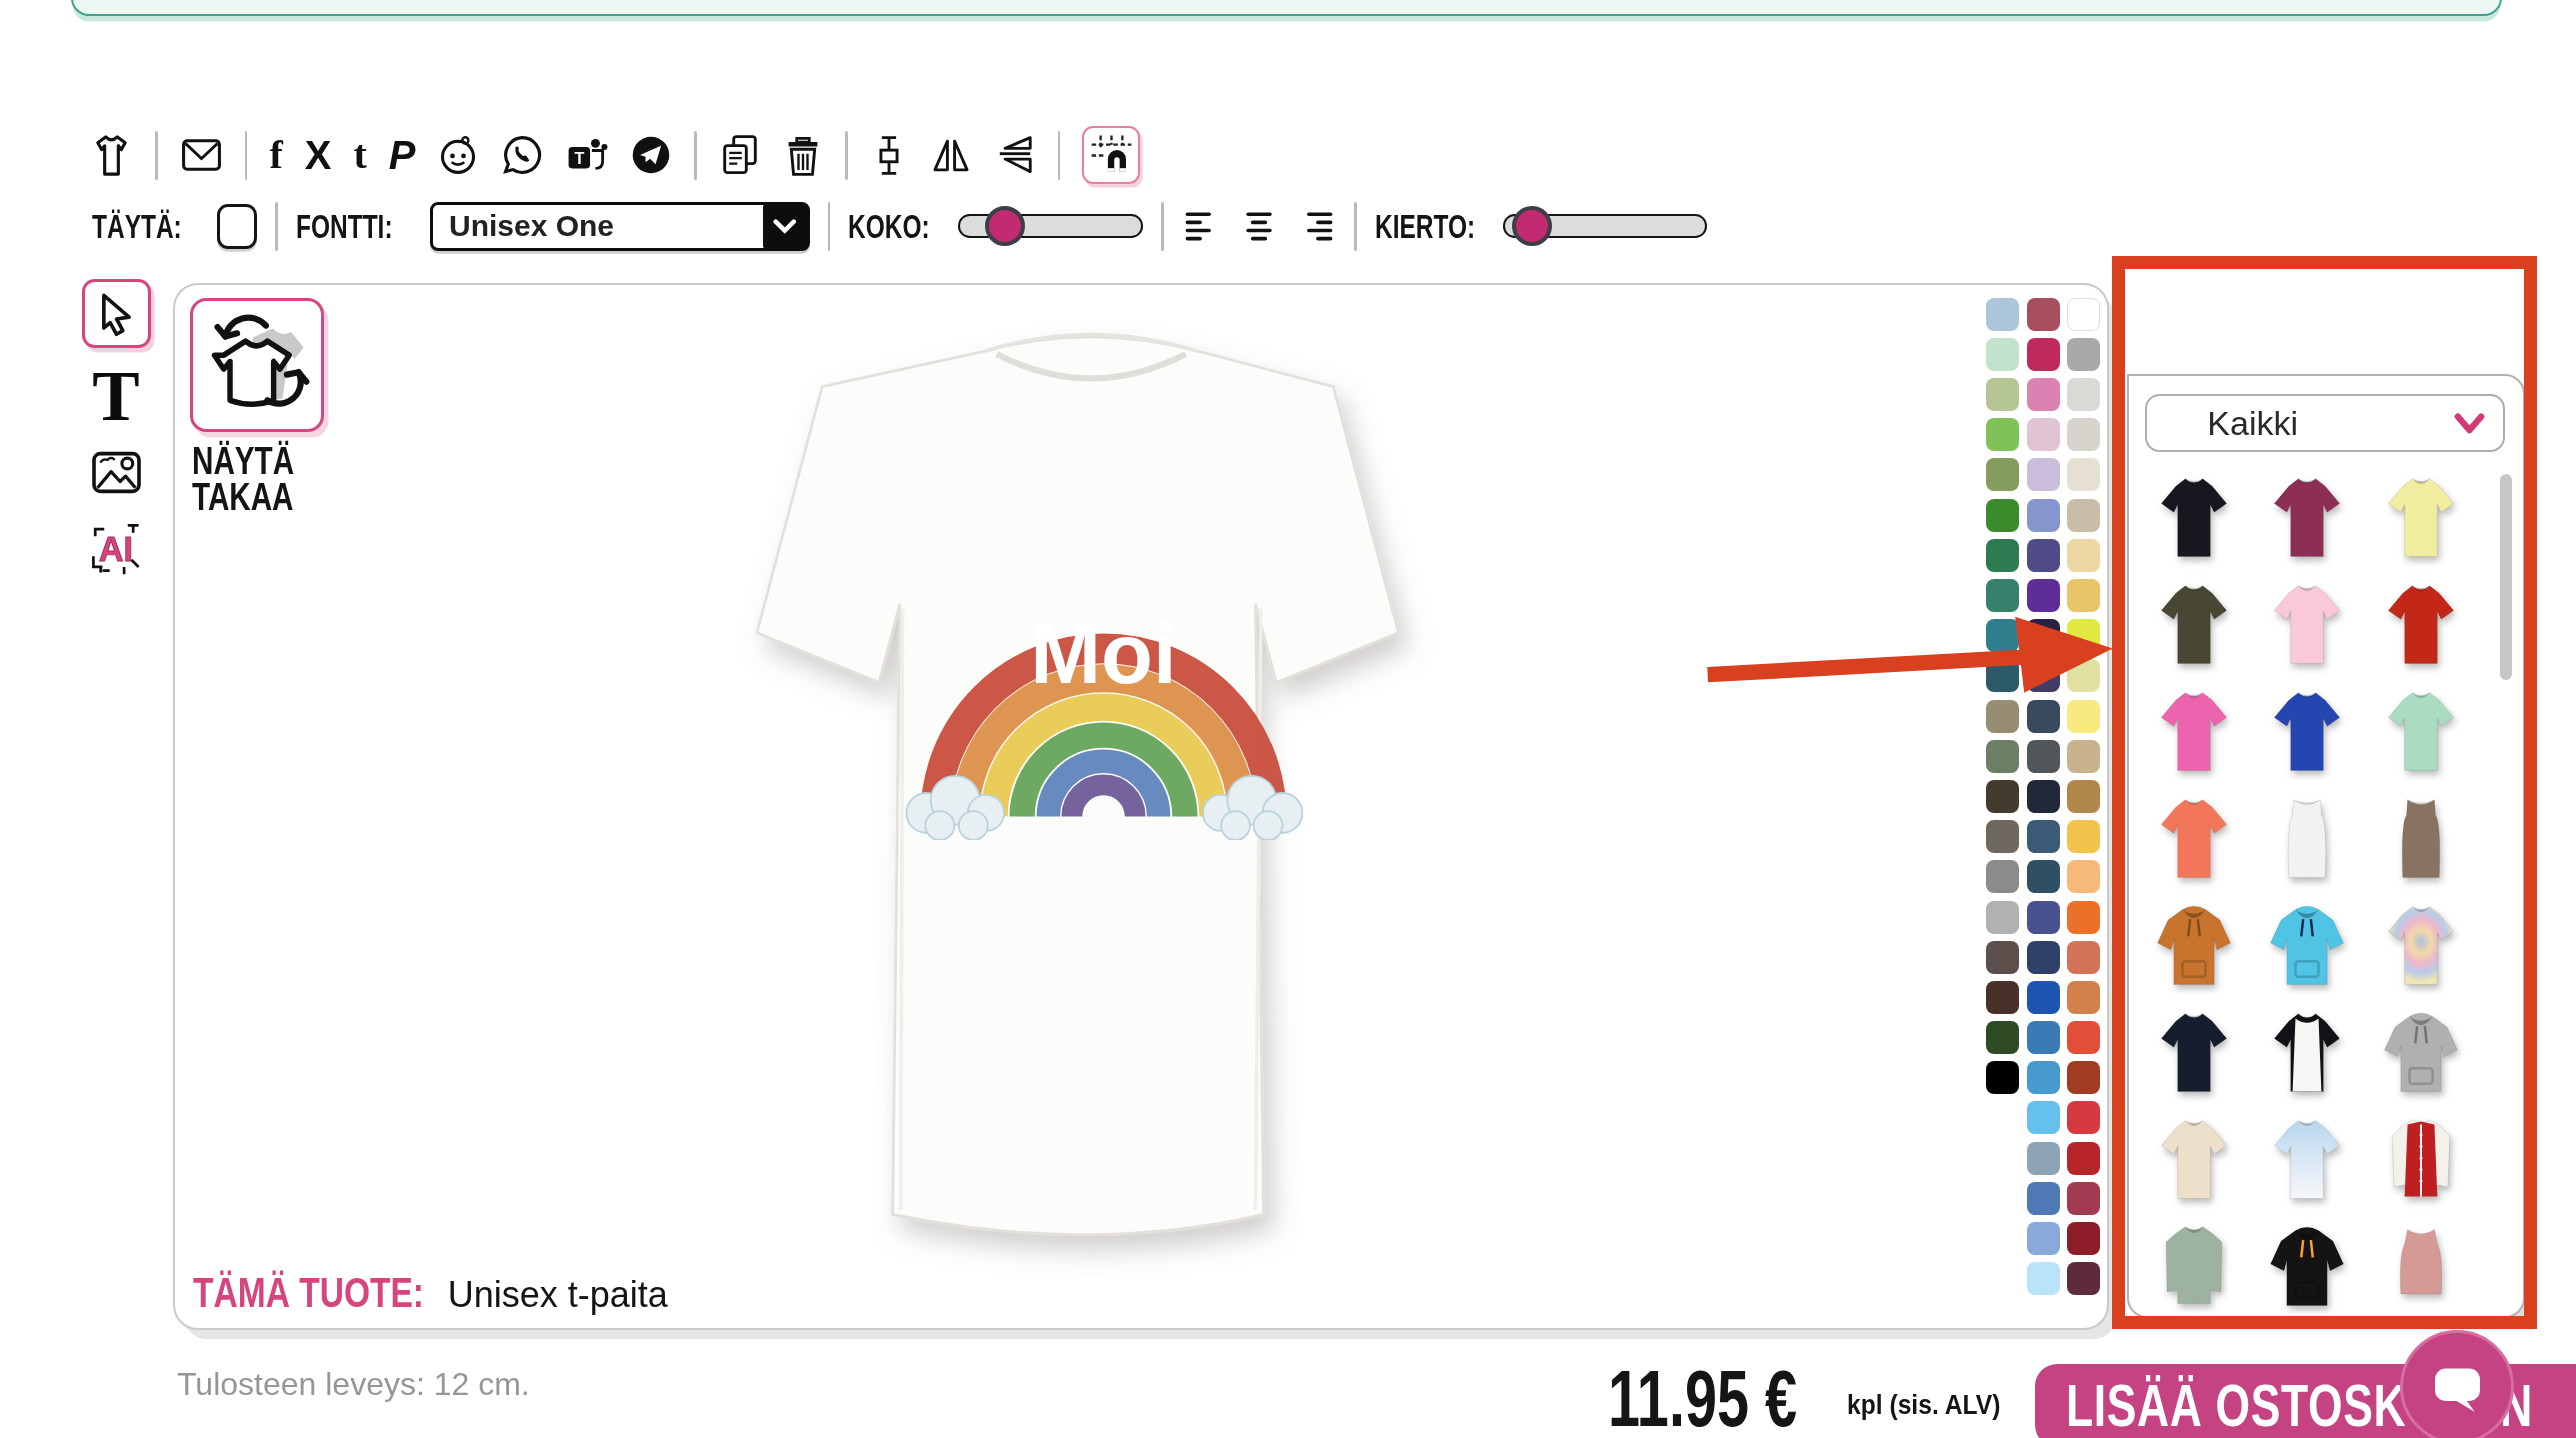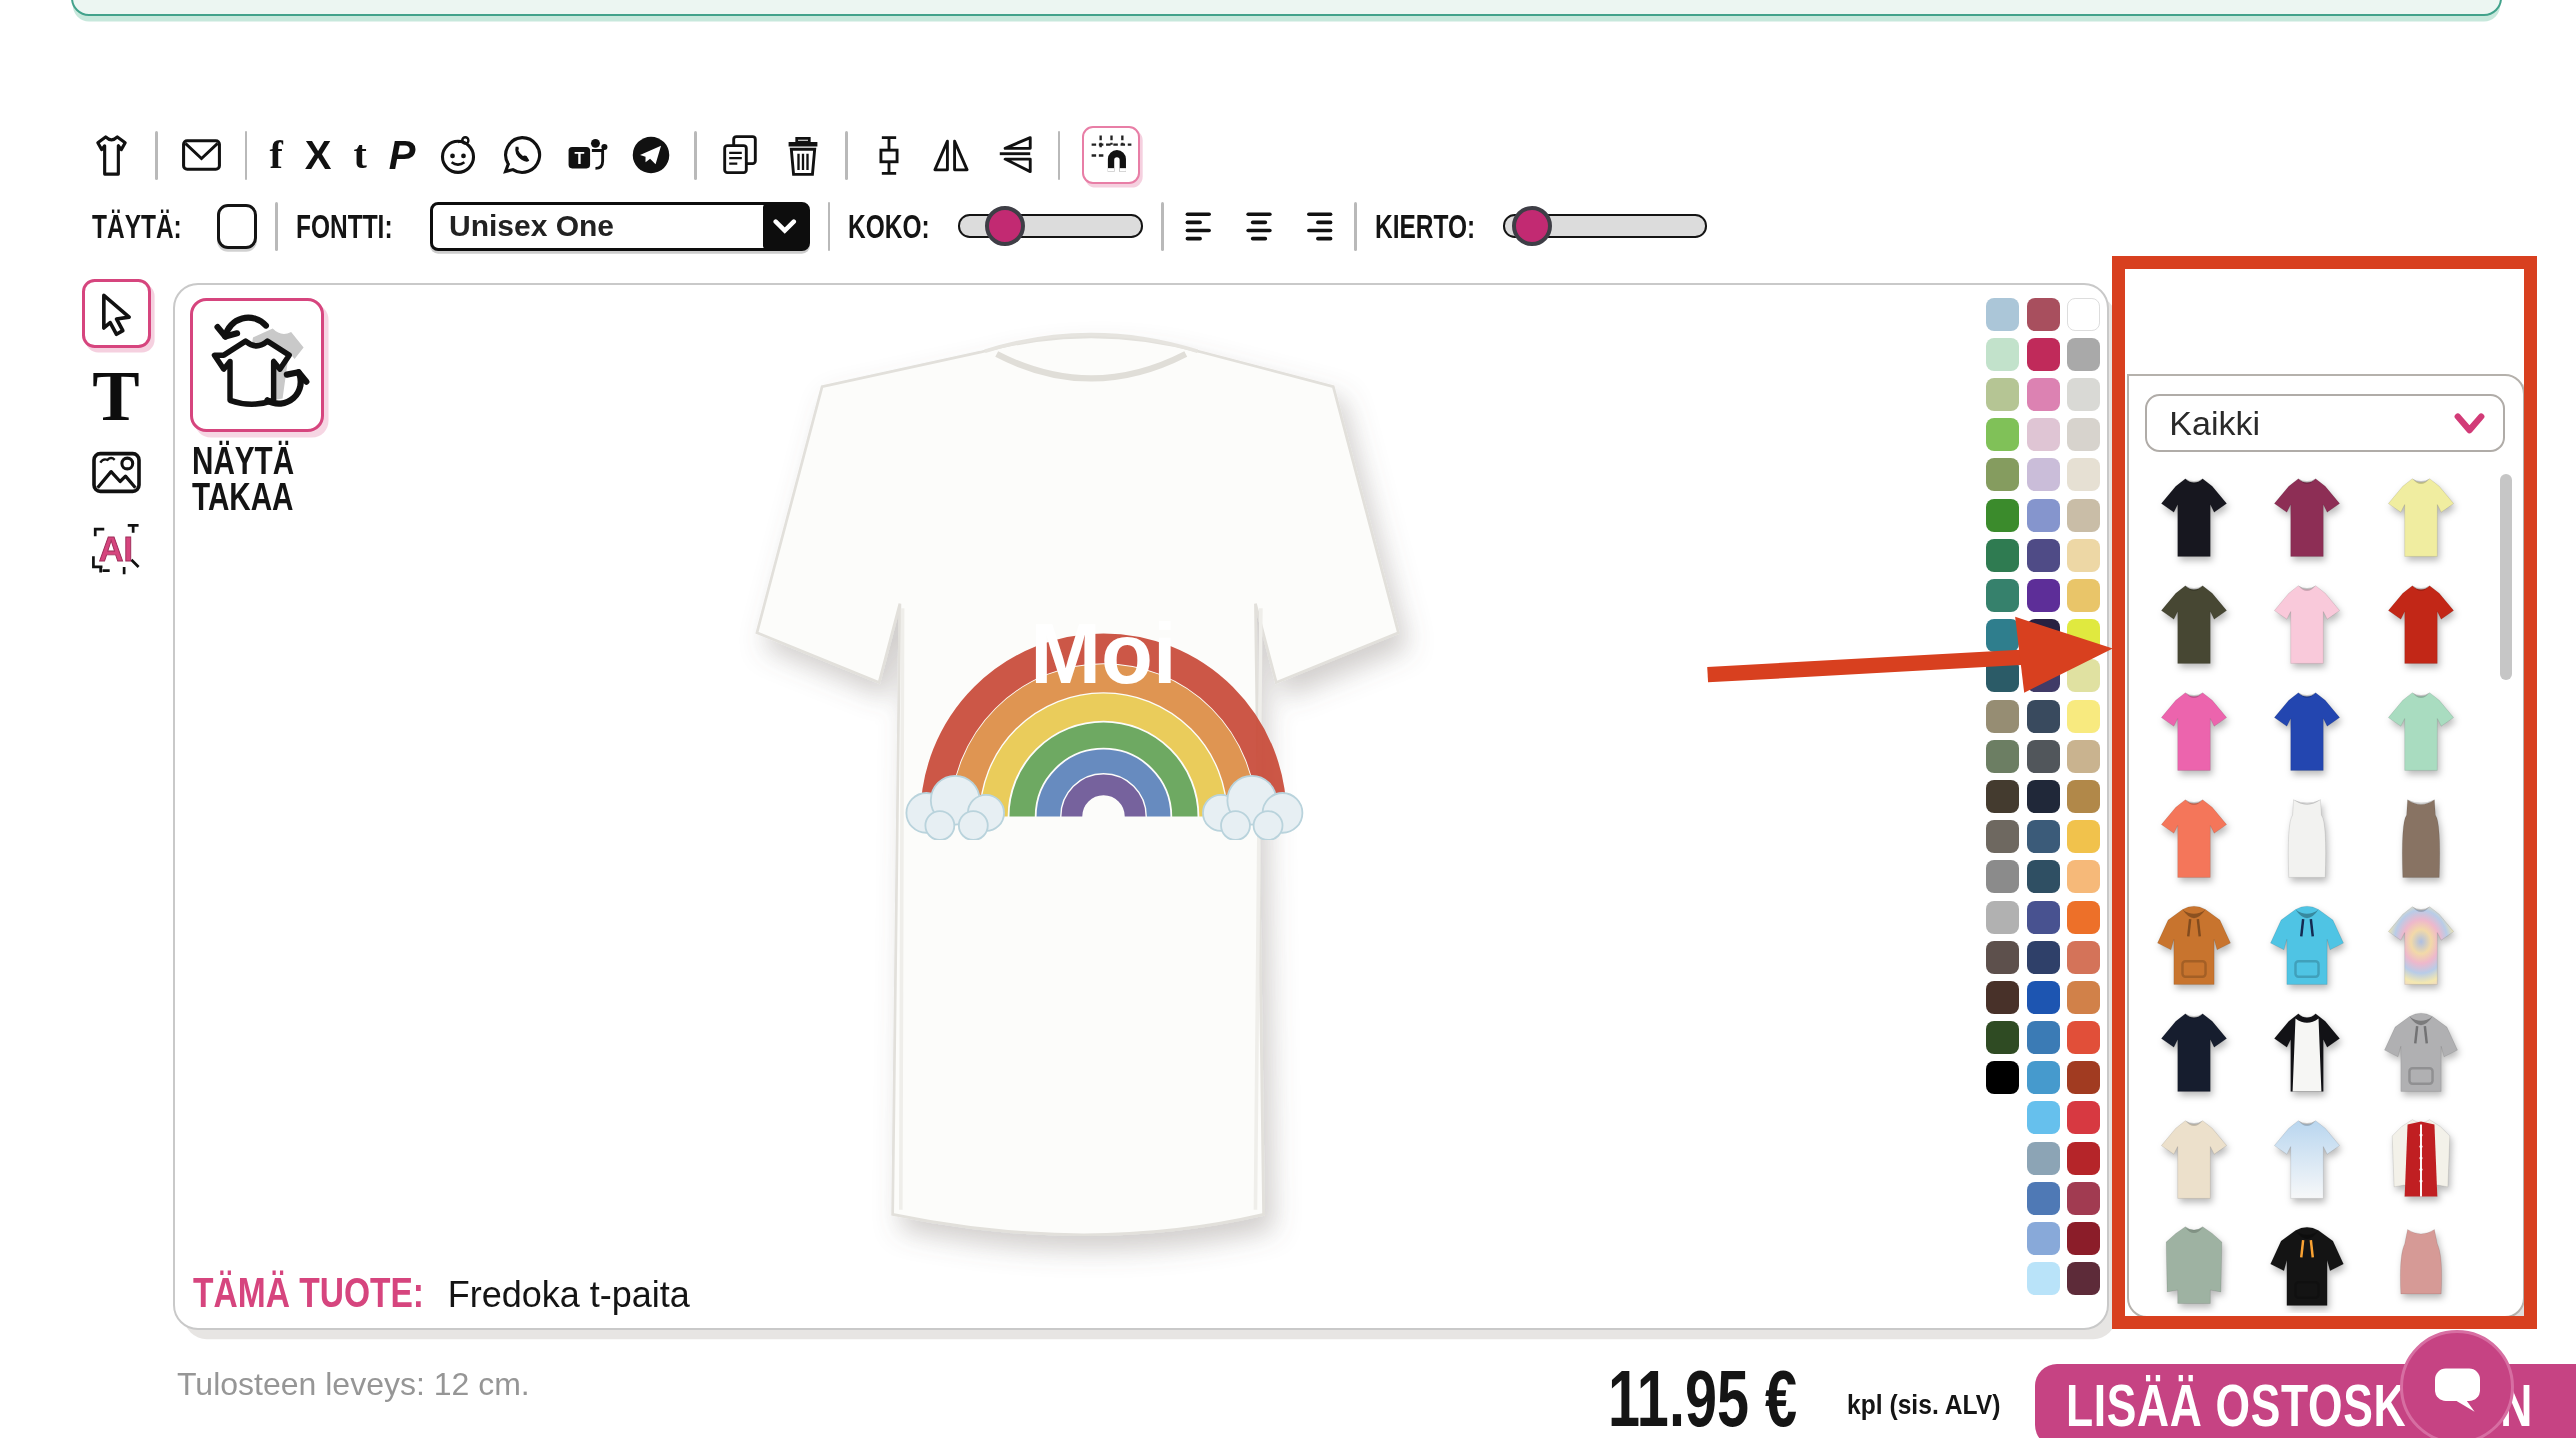--- a/index.html
+++ b/index.html
@@ -84,21 +84,21 @@
   .panel-tab { position:absolute; left:2139px; top:282px; width:244px; height:96px;
     background:#fff; border:2.7px solid #b5b1ac; border-bottom:none; border-radius:16.3px 16.3px 0 0;
     box-shadow:11px 7.2px 0 rgba(90,80,70,0.18);
     display:flex; align-items:center; justify-content:center; z-index:3; }
   .panel-tab .txt { font-weight:800; font-size:47px; color:#0d0d0d; }
   .panel-body { position:absolute; left:2127px; top:374px; width:398px; height:944px;
     background:#fff; border:2.7px solid #b5b1ac; border-radius:0 20px 20px 20px;
     box-shadow:11px 9px 0 rgba(90,80,70,0.18); z-index:2; overflow:hidden; }
   .filter-select { position:absolute; left:16.3px; top:18px; width:360px; height:58px;
     background:#fff; border:2.7px solid #b0aca8; border-radius:14.5px;
-    display:flex; align-items:center; }
+    display:flex; align-items:center;padding-left:38px; }
   .filter-select .val { font-size:34px; color:#2a2a2a; padding-left:22px; }
   .filter-select svg { position:absolute; right:18px; top:16.3px; }
   .prod-grid { position:absolute; left:14.5px; top:94px; width:340px; height:843px;
     display:grid; grid-template-columns:repeat(3,107px); gap:11px 6.3px; overflow:hidden; }
   .prod { width:101px; height:96px; display:flex; align-items:center; justify-content:center; }
   .prod svg { width:96px; height:96px; filter:drop-shadow(2.7px 4.5px 3.6px rgba(0,0,0,0.28)); }
   .scroll-thumb { position:absolute; right:11px; top:98px; width:11.8px; height:206px;
     background:#c6c6c6; border-radius:6.3px; }
 
   
@@ -437,21 +437,21 @@
         <div class="swatch empty"></div>
         <div class="swatch" style="background: rgb(136, 169, 217);"></div>
         <div class="swatch" style="background: rgb(139, 29, 41);"></div>
         <div class="swatch empty"></div>
         <div class="swatch" style="background: rgb(185, 227, 249);"></div>
         <div class="swatch" style="background: rgb(93, 43, 57);"></div>
       </div>
 
     <div class="this-product">
       <span class="lblwrap" style="width:242px;"><span class="cnd k" style="transform:scaleX(0.78);">TÄMÄ TUOTE:</span></span>
-      <span class="v">Fredoka t-paita</span>
+      <span class="v">Unisex t-paita</span>
     </div>
   </div>
 
   <div class="panel-body">
     <div class="filter-select">
       <span class="val">Kaikki</span>
       <svg width="31" height="23.5" viewBox="0 0 34 26">
           <path d="M4,5 L17,20 L30,5" fill="none" stroke="#d23b77" stroke-width="7" stroke-linecap="round" stroke-linejoin="round"></path>
         </svg>
     </div>

